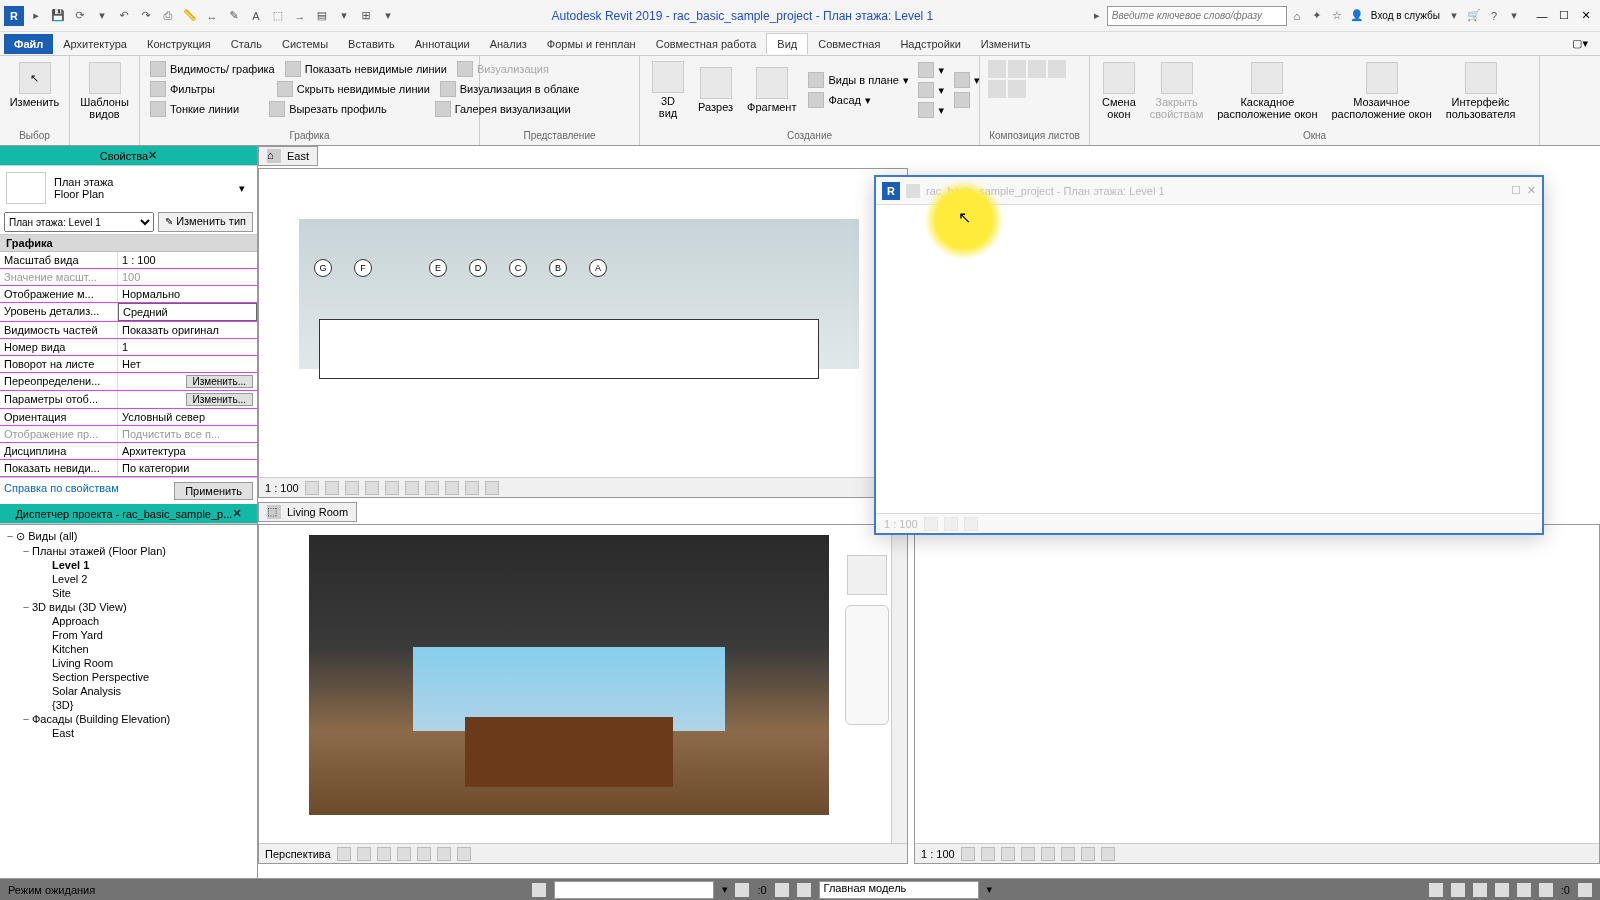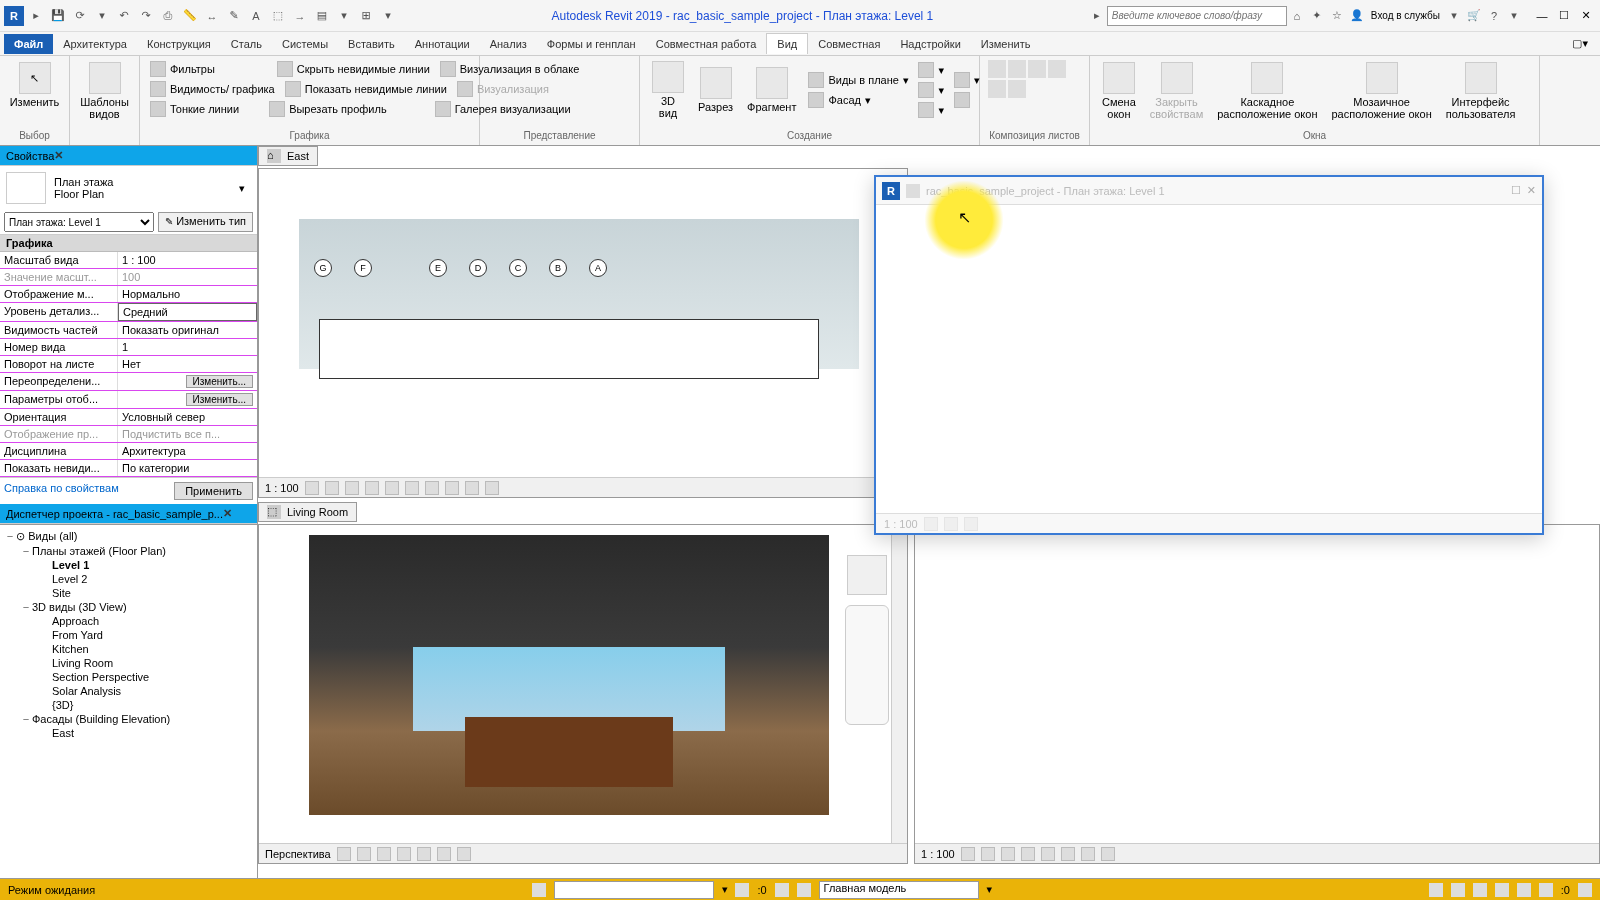--- a/index.html
+++ b/index.html
@@ -21,21 +21,21 @@
 .rpanel-label{text-align:center;font-size:10px;color:#666;margin-top:auto;padding-top:2px;}
 .rpanel-row{display:flex;gap:6px;align-items:center;}
 .rpanel-col{display:flex;flex-direction:column;gap:2px;}
 .rbtn-big{display:flex;flex-direction:column;align-items:center;justify-content:center;padding:2px 4px;cursor:pointer;text-align:center;}
 .rbtn-big .ico{width:32px;height:32px;background:#e8e8e8;border:1px solid #ccc;margin-bottom:2px;}
 .rbtn-sm{display:flex;align-items:center;gap:4px;padding:1px 2px;cursor:pointer;white-space:nowrap;}
 .rbtn-sm .ico{width:16px;height:16px;background:#d0d0d0;border:1px solid #bbb;}
 .disabled{color:#aaa;}
 .workspace{position:absolute;top:146px;left:0;right:0;bottom:22px;display:flex;}
 .left-panels{width:258px;display:flex;flex-direction:column;border-right:1px solid #999;}
-.panel-hdr{background:#0ea5e9;padding:3px 6px;border-bottom:1px solid #ccc;display:flex;align-items:center;justify-content:flex-start;}
+.panel-hdr{background:#14b8a6;padding:3px 6px;border-bottom:1px solid #ccc;display:flex;align-items:center;justify-content:center;}
 .close-x{cursor:pointer;color:#333;font-weight:bold;}
 .type-sel{display:flex;align-items:center;padding:6px;gap:8px;}
 .type-ico{width:40px;height:32px;background:#fff;border:1px solid #ccc;}
 .type-txt{flex:1;}
 .type-dd{width:12px;cursor:pointer;}
 .inst-row{display:flex;padding:2px 4px;gap:4px;}
 .inst-row select{flex:1;height:20px;font-size:10px;}
 .edit-type-btn{padding:2px 6px;border:1px solid #999;background:#f0f0f0;cursor:pointer;font-size:10px;}
 .prop-grid{border-top:1px solid #ccc;max-height:250px;overflow:auto;}
 .prop-cat{background:#d8d8d8;padding:2px 6px;font-weight:bold;border-bottom:1px solid #bbb;}
@@ -60,21 +60,21 @@
 .grid-bubble{position:absolute;width:18px;height:18px;border:1px solid #333;border-radius:50%;background:#fff;display:flex;align-items:center;justify-content:center;font-size:9px;}
 .view-toolbar{position:absolute;bottom:0;left:0;right:0;height:20px;background:#f0f0f0;border-top:1px solid #ccc;display:flex;align-items:center;padding:0 6px;gap:6px;font-size:10px;}
 .vtb-ico{width:14px;height:14px;background:#ddd;border:1px solid #bbb;cursor:pointer;}
 .scroll-v{position:absolute;right:0;top:0;bottom:20px;width:16px;background:#f0f0f0;border-left:1px solid #ccc;}
 .float-win{position:absolute;left:874px;top:175px;width:670px;height:360px;background:#fff;border:2px solid #3a7bd5;z-index:10;box-shadow:0 4px 20px rgba(0,0,0,0.2);}
 .float-hdr{height:28px;background:#f8f8f8;display:flex;align-items:center;padding:0 6px;gap:6px;border-bottom:1px solid #ddd;color:#aaa;}
 .float-hdr .rico{width:18px;height:18px;background:#1a5fb4;color:#fff;display:flex;align-items:center;justify-content:center;font-weight:bold;}
 .float-tb{position:absolute;bottom:0;left:0;right:0;height:20px;background:#f8f8f8;border-top:1px solid #ddd;display:flex;align-items:center;padding:0 8px;color:#bbb;font-size:10px;gap:6px;}
 .highlight{position:absolute;left:924px;top:180px;width:80px;height:80px;background:radial-gradient(circle,#ffeb3b 0%,#ffeb3b 50%,transparent 70%);border-radius:50%;z-index:20;pointer-events:none;}
 .cursor{position:absolute;left:958px;top:208px;z-index:21;font-size:16px;}
-.statusbar{position:absolute;bottom:0;left:0;right:0;height:22px;background:#eab308;border-top:1px solid #999;display:flex;align-items:center;padding:0 8px;gap:8px;font-size:10px;}
+.statusbar{position:absolute;bottom:0;left:0;right:0;height:22px;background:#737373;border-top:1px solid #999;display:flex;align-items:center;padding:0 8px;gap:8px;font-size:10px;}
 .sb-sep{flex:1;}
 .sb-ico{width:14px;height:14px;background:#ddd;cursor:pointer;}
 .sb-combo{width:160px;height:18px;border:1px solid #999;background:#fff;padding:0 4px;}
 .render-img{position:absolute;top:10px;left:50px;width:520px;height:280px;background:linear-gradient(to bottom,#2a2a2a 0%,#3a3a3a 40%,#8b6b4a 70%,#6b4b2a 100%);}
 .elev-bg{position:absolute;top:50px;left:40px;width:560px;height:150px;background:linear-gradient(to bottom,#c8d4d8 0%,#e0e8ea 100%);}
 .nav-cube{position:absolute;right:20px;top:30px;width:40px;height:40px;background:#f0f0f0;border:1px solid #ccc;}
 .nav-wheel{position:absolute;right:18px;top:80px;width:44px;height:120px;background:#f8f8f8;border:1px solid #ccc;border-radius:6px;}
 </style>
 </head>
 <body>
@@ -152,43 +152,43 @@
         <div class="ico"></div>
         <span style="white-space:pre-line">Шаблоны
 видов</span>
       </div>
   </div>
   <div class="rpanel" style="width:340px">
     <div class="rpanel-col">
       <div class="rpanel-row">
         <div class="rbtn-sm">
             <div class="ico"></div>
-            <span>Фильтры</span>
-          </div>
-        <div class="rbtn-sm" style="margin-left:52px">
-            <div class="ico"></div>
-            <span>Скрыть невидимые линии</span>
+            <span>Видимость/ графика</span>
           </div>
         <div class="rbtn-sm">
             <div class="ico"></div>
-            <span>Визуализация в облаке</span>
+            <span>Показать невидимые линии</span>
+          </div>
+        <div class="rbtn-sm disabled">
+            <div class="ico"></div>
+            <span>Визуализация</span>
           </div>
       </div>
       <div class="rpanel-row">
         <div class="rbtn-sm">
             <div class="ico"></div>
-            <span>Видимость/ графика</span>
+            <span>Фильтры</span>
+          </div>
+        <div class="rbtn-sm" style="margin-left:52px">
+            <div class="ico"></div>
+            <span>Скрыть невидимые линии</span>
           </div>
         <div class="rbtn-sm">
             <div class="ico"></div>
-            <span>Показать невидимые линии</span>
-          </div>
-        <div class="rbtn-sm disabled">
-            <div class="ico"></div>
-            <span>Визуализация</span>
+            <span>Визуализация в облаке</span>
           </div>
       </div>
       <div class="rpanel-row">
         <div class="rbtn-sm">
             <div class="ico"></div>
             <span>Тонкие линии</span>
           </div>
         <div class="rbtn-sm" style="margin-left:20px">
             <div class="ico"></div>
             <span>Вырезать профиль</span>

